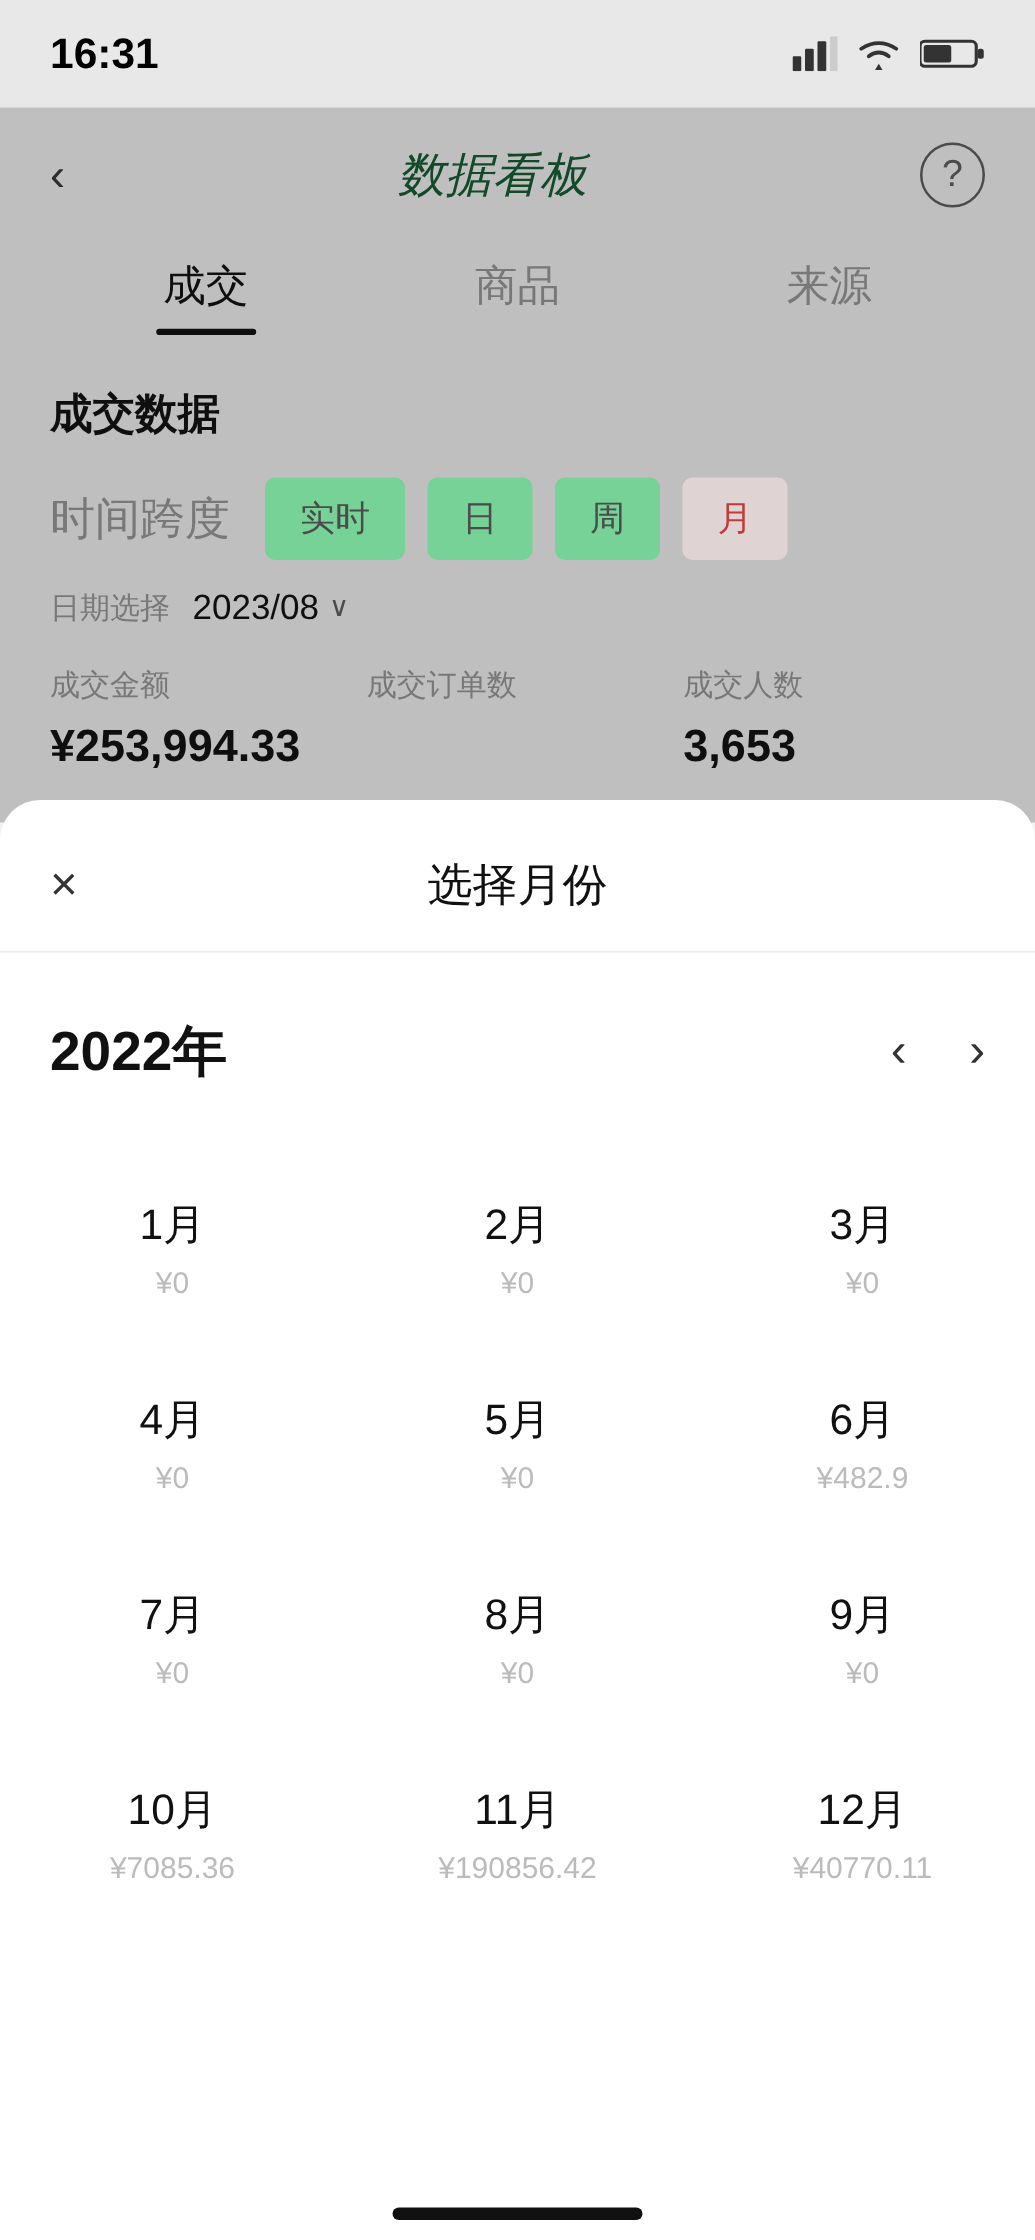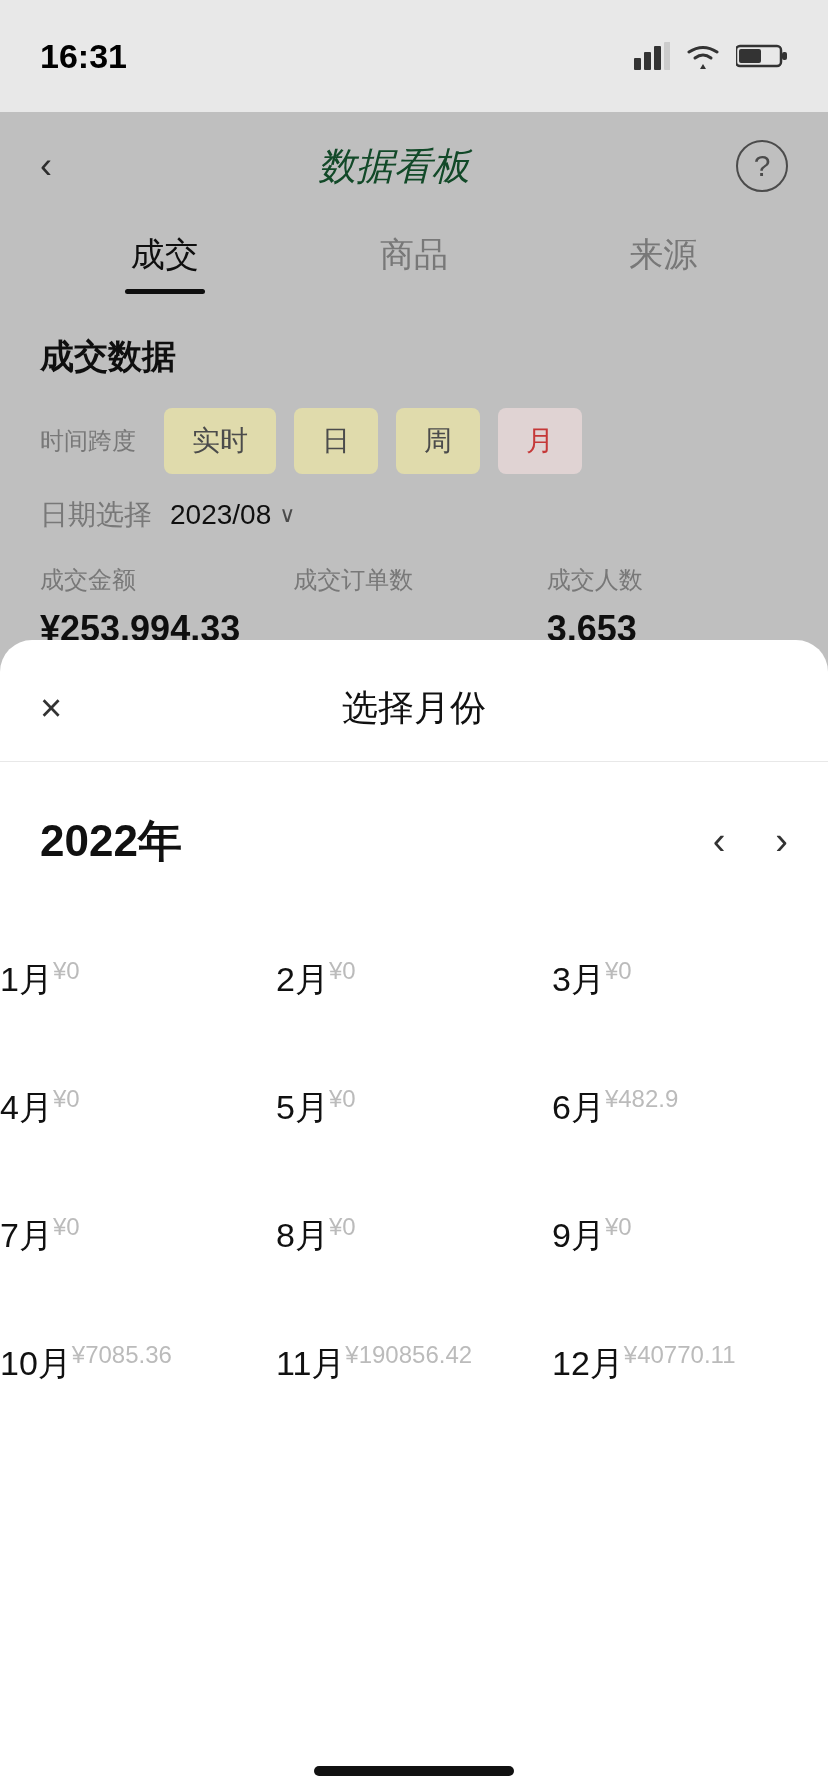--- a/index.html
+++ b/index.html
@@ -10,21 +10,21 @@
       min-height: 1792px;
       background: #f2f2f2;
       font-family: -apple-system, "PingFang SC", "Helvetica Neue", sans-serif;
       overflow-x: hidden;
       position: relative;
     }
 
     
     .status-bar {
       width: 100%;
-      height: 112px;
+      height: 86px;
       background: #e8e8e8;
       display: flex;
       align-items: center;
       padding: 0 40px;
       justify-content: space-between;
     }
     .status-time {
       font-size: 34px;
       font-weight: 600;
       color: #000;
@@ -110,46 +110,46 @@
     }
 
     
     .filter-row {
       display: flex;
       align-items: center;
       gap: 18px;
       margin-bottom: 22px;
     }
     .filter-label {
-      font-size: 24px;
+      font-size: 36px;
       color: #888;
       margin-right: 10px;
     }
     .filter-btn {
       padding: 14px 28px;
       border-radius: 8px;
       font-size: 28px;
-      background: #fef9c3;
+      background: #86efac;
       color: #555;
       cursor: pointer;
     }
     .filter-btn.active-red {
       background: #fff0f0;
       color: #e04040;
     }
 
     
     .date-row {
       display: flex;
       align-items: center;
       gap: 18px;
       margin-bottom: 30px;
     }
     .date-label {
-      font-size: 28px;
+      font-size: 24px;
       color: #888;
     }
     .date-value {
       font-size: 28px;
       color: #111;
       display: flex;
       align-items: center;
       gap: 8px;
     }
     .chevron-down {
@@ -243,21 +243,22 @@
     }
 
     
     .month-grid {
       display: grid;
       grid-template-columns: repeat(3, 1fr);
       padding: 30px 0;
     }
     .month-cell {
       display: flex;
-      flex-direction: row;
+      flex-direction: column;
+      align-items: center;
       padding: 36px 0;
       cursor: pointer;
     }
     .month-name {
       font-size: 34px;
       color: #111;
       margin-bottom: 10px;
     }
     .month-amount {
       font-size: 24px;

